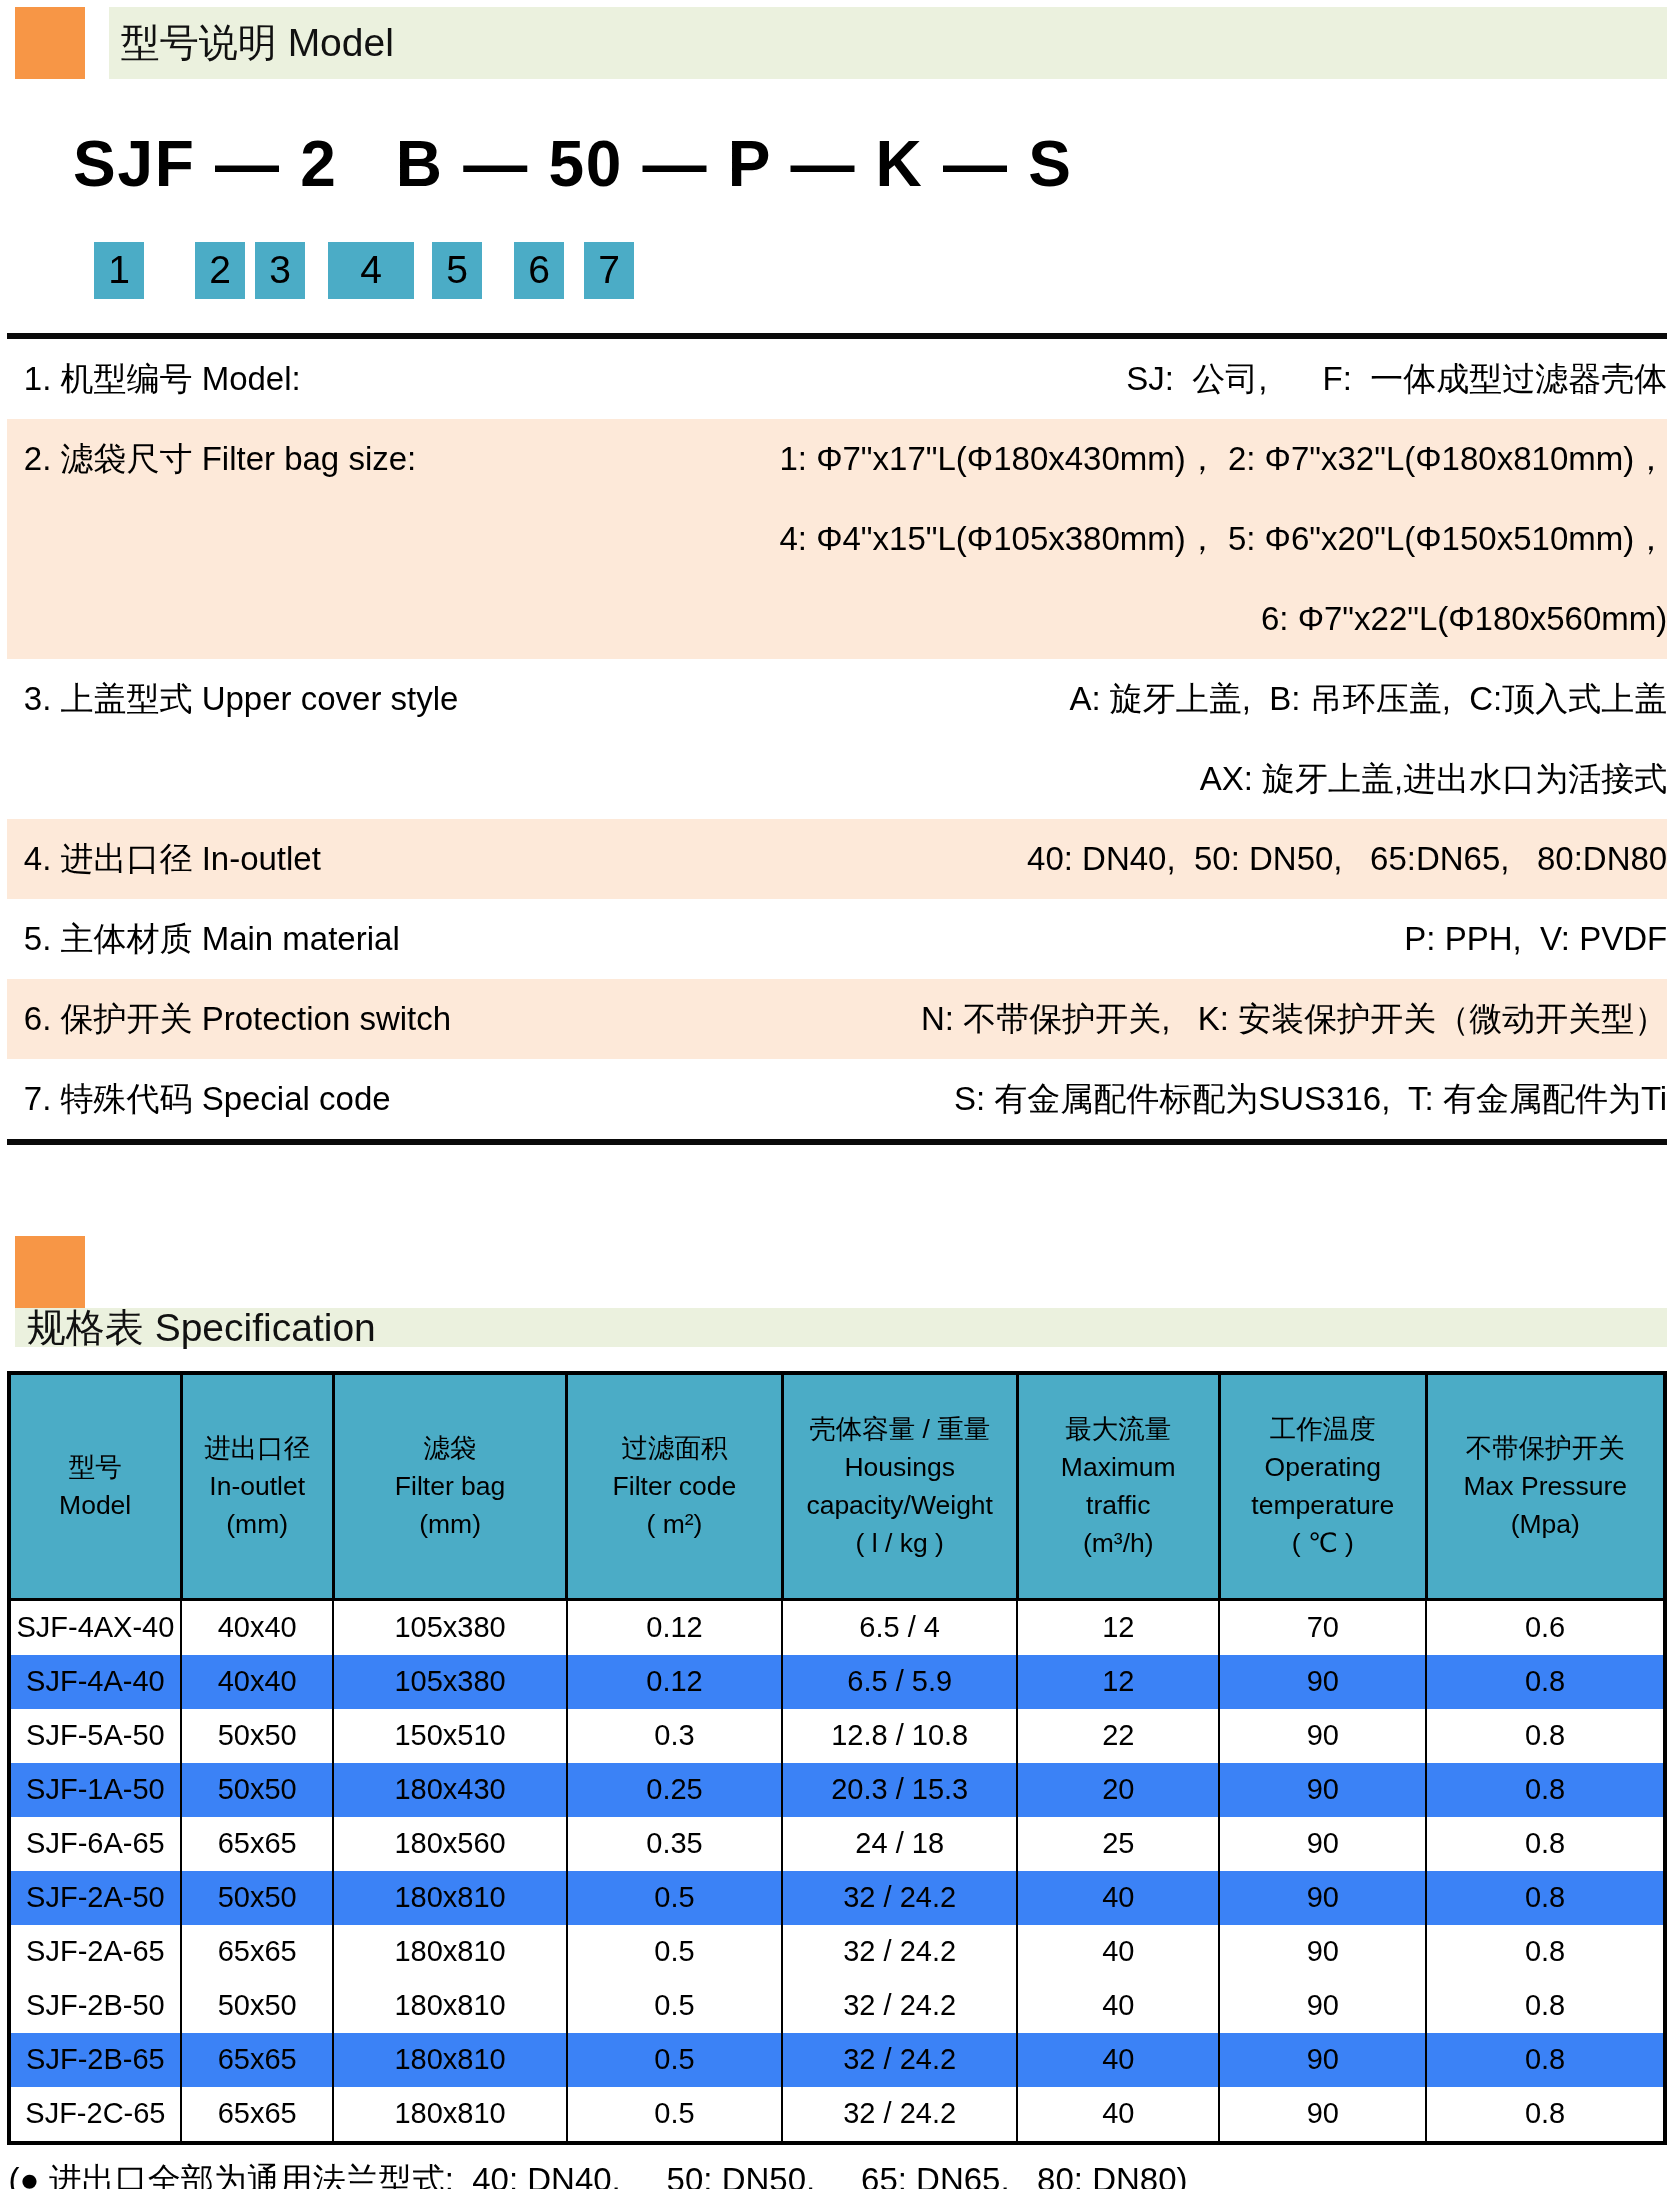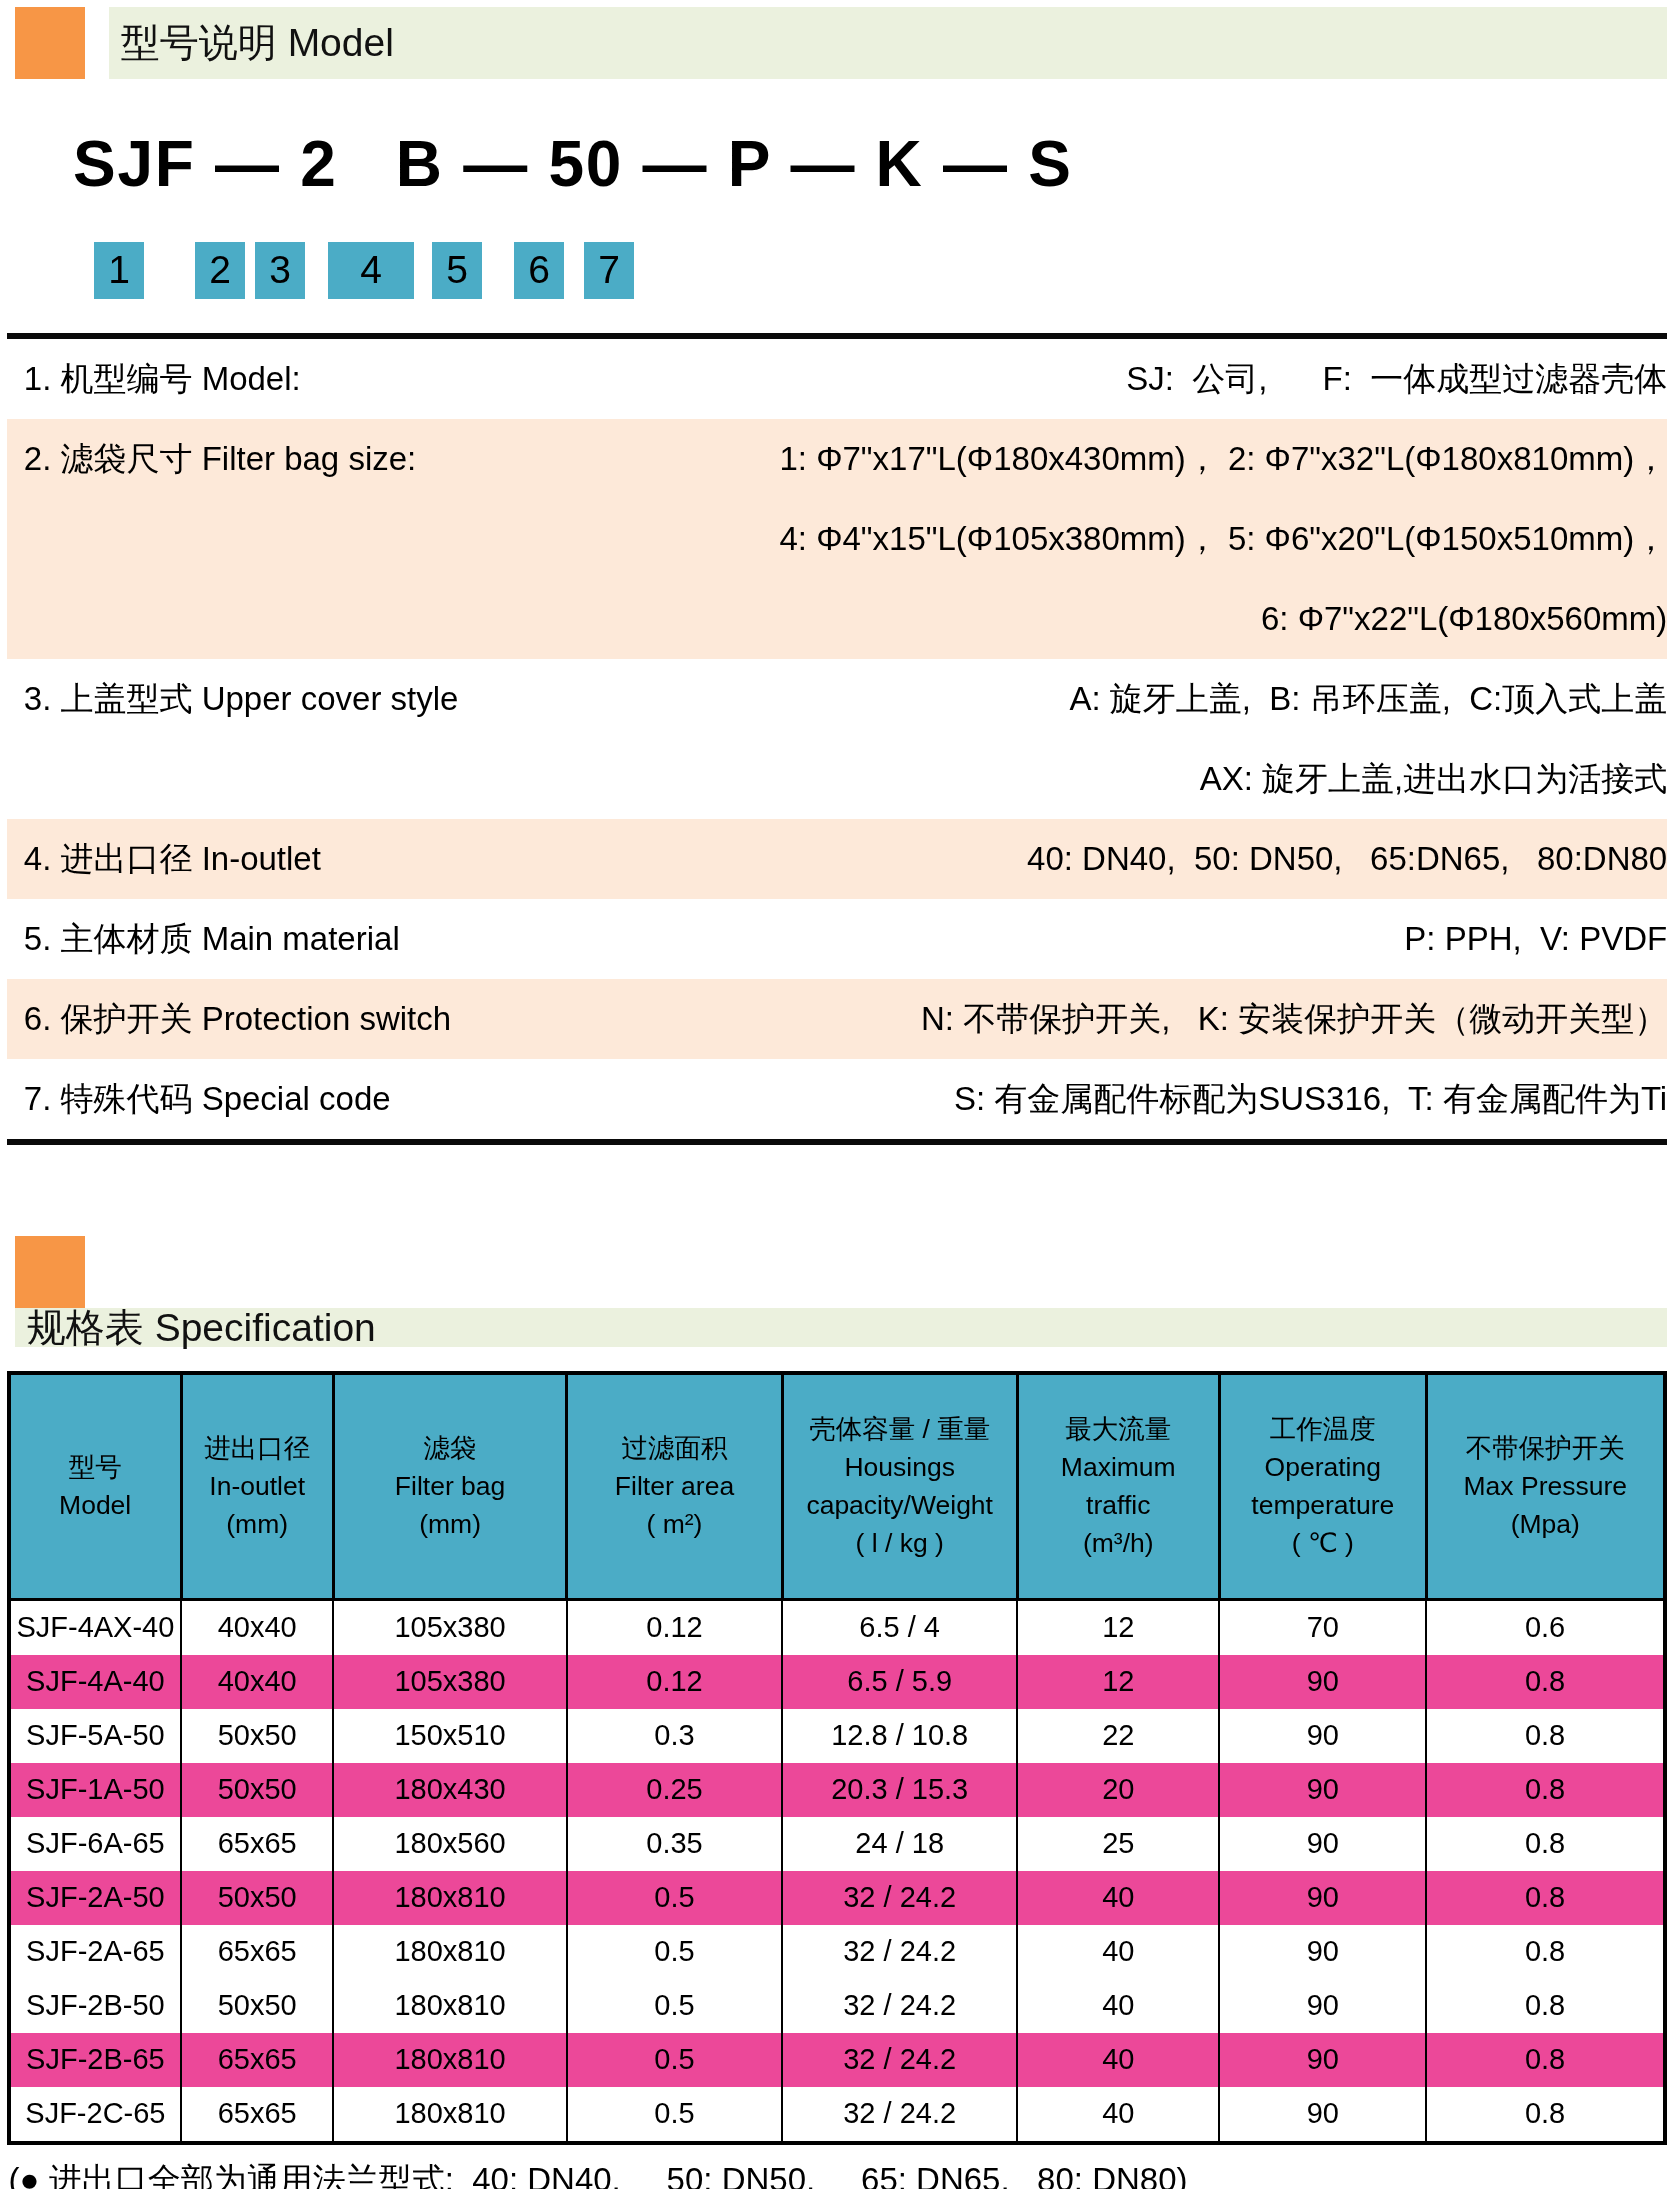--- a/index.html
+++ b/index.html
@@ -139,21 +139,21 @@
     border-right: 2.6px solid #000;
     border-top: none;
     border-bottom: none;
     height: 54px;
     font-size: 29px;
     text-align: center;
     vertical-align: middle;
     padding: 0;
     white-space: pre;
   }
-  .spec-table tbody tr.shaded { background: #ec4899; }
+  .spec-table tbody tr.shaded { background: #3b82f6; }
 
   .footnote {
     margin: 13.7px 6.8px 0 8.6px;
     font-size: 33px;
     white-space: pre;
     color: #000;
   }
 </style>
 </head>
 <body>
@@ -262,21 +262,21 @@
             <div>In-outlet</div>
             <div>(mm)</div>
           </th>
           <th>
             <div>滤袋</div>
             <div>Filter bag</div>
             <div>(mm)</div>
           </th>
           <th>
             <div>过滤面积</div>
-            <div>Filter area</div>
+            <div>Filter code</div>
             <div>( m²)</div>
           </th>
           <th>
             <div>壳体容量 / 重量</div>
             <div>Housings</div>
             <div>capacity/Weight</div>
             <div>( l / kg )</div>
           </th>
           <th>
             <div>最大流量</div>

